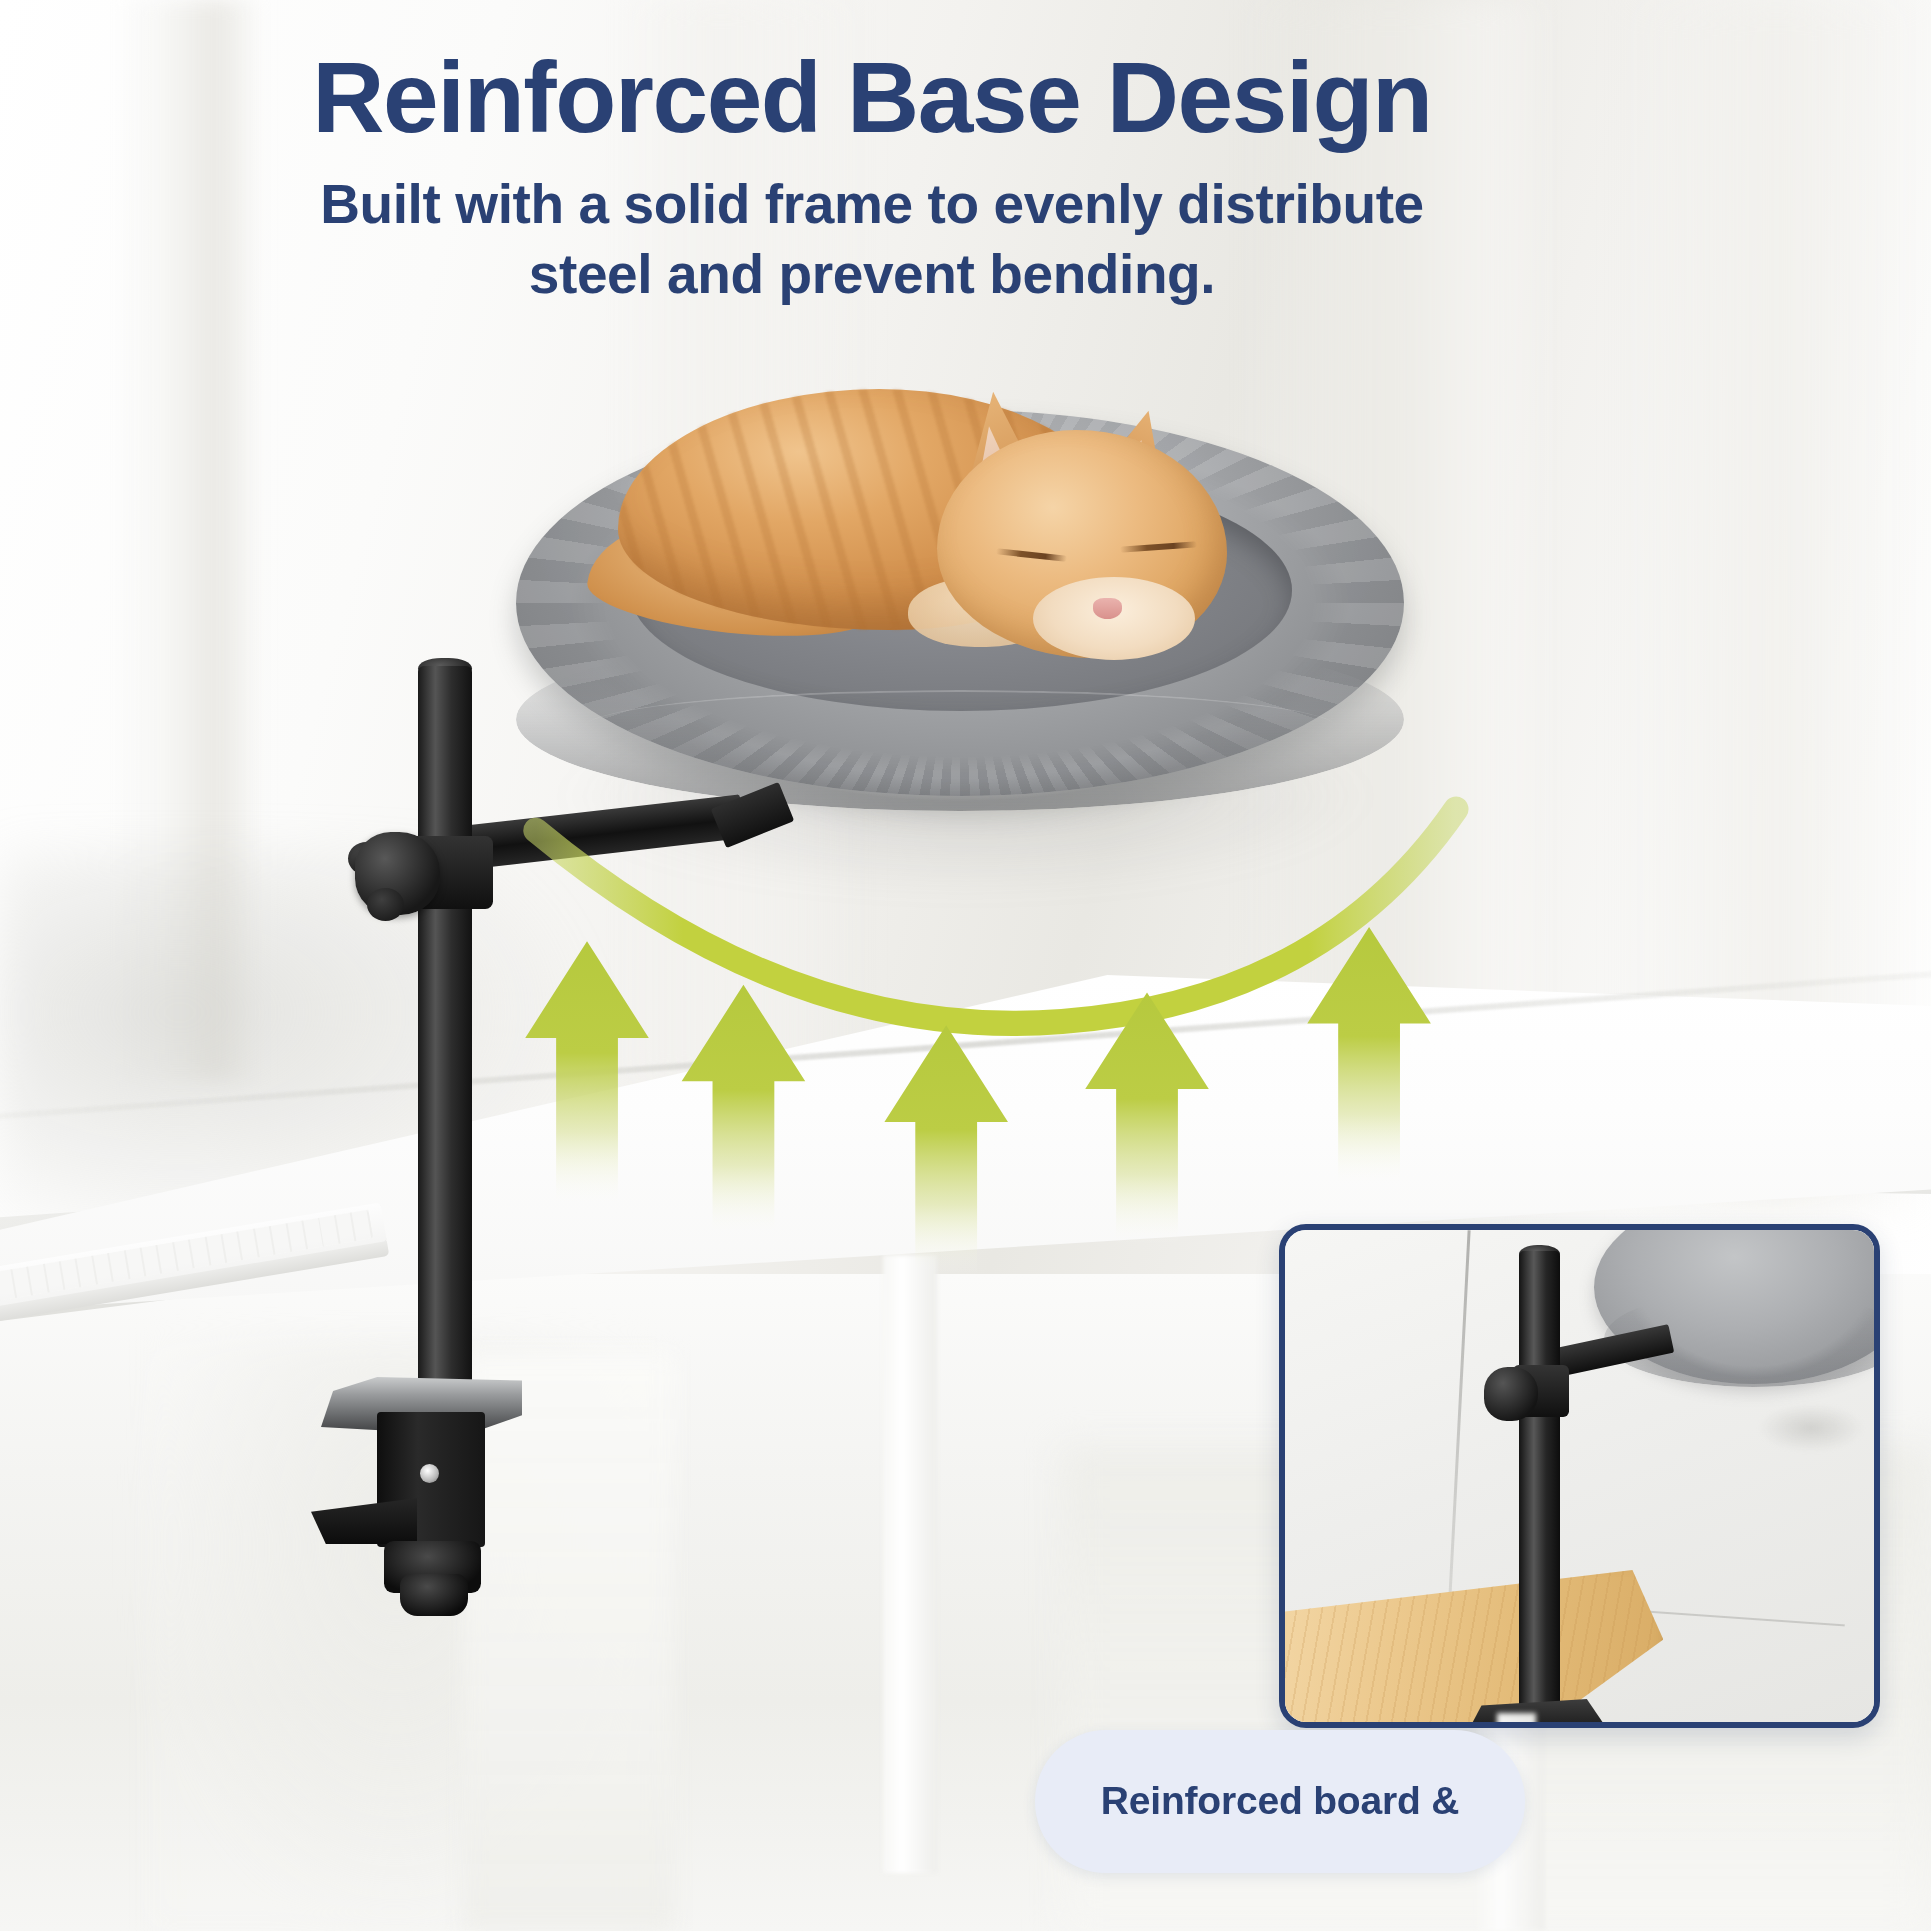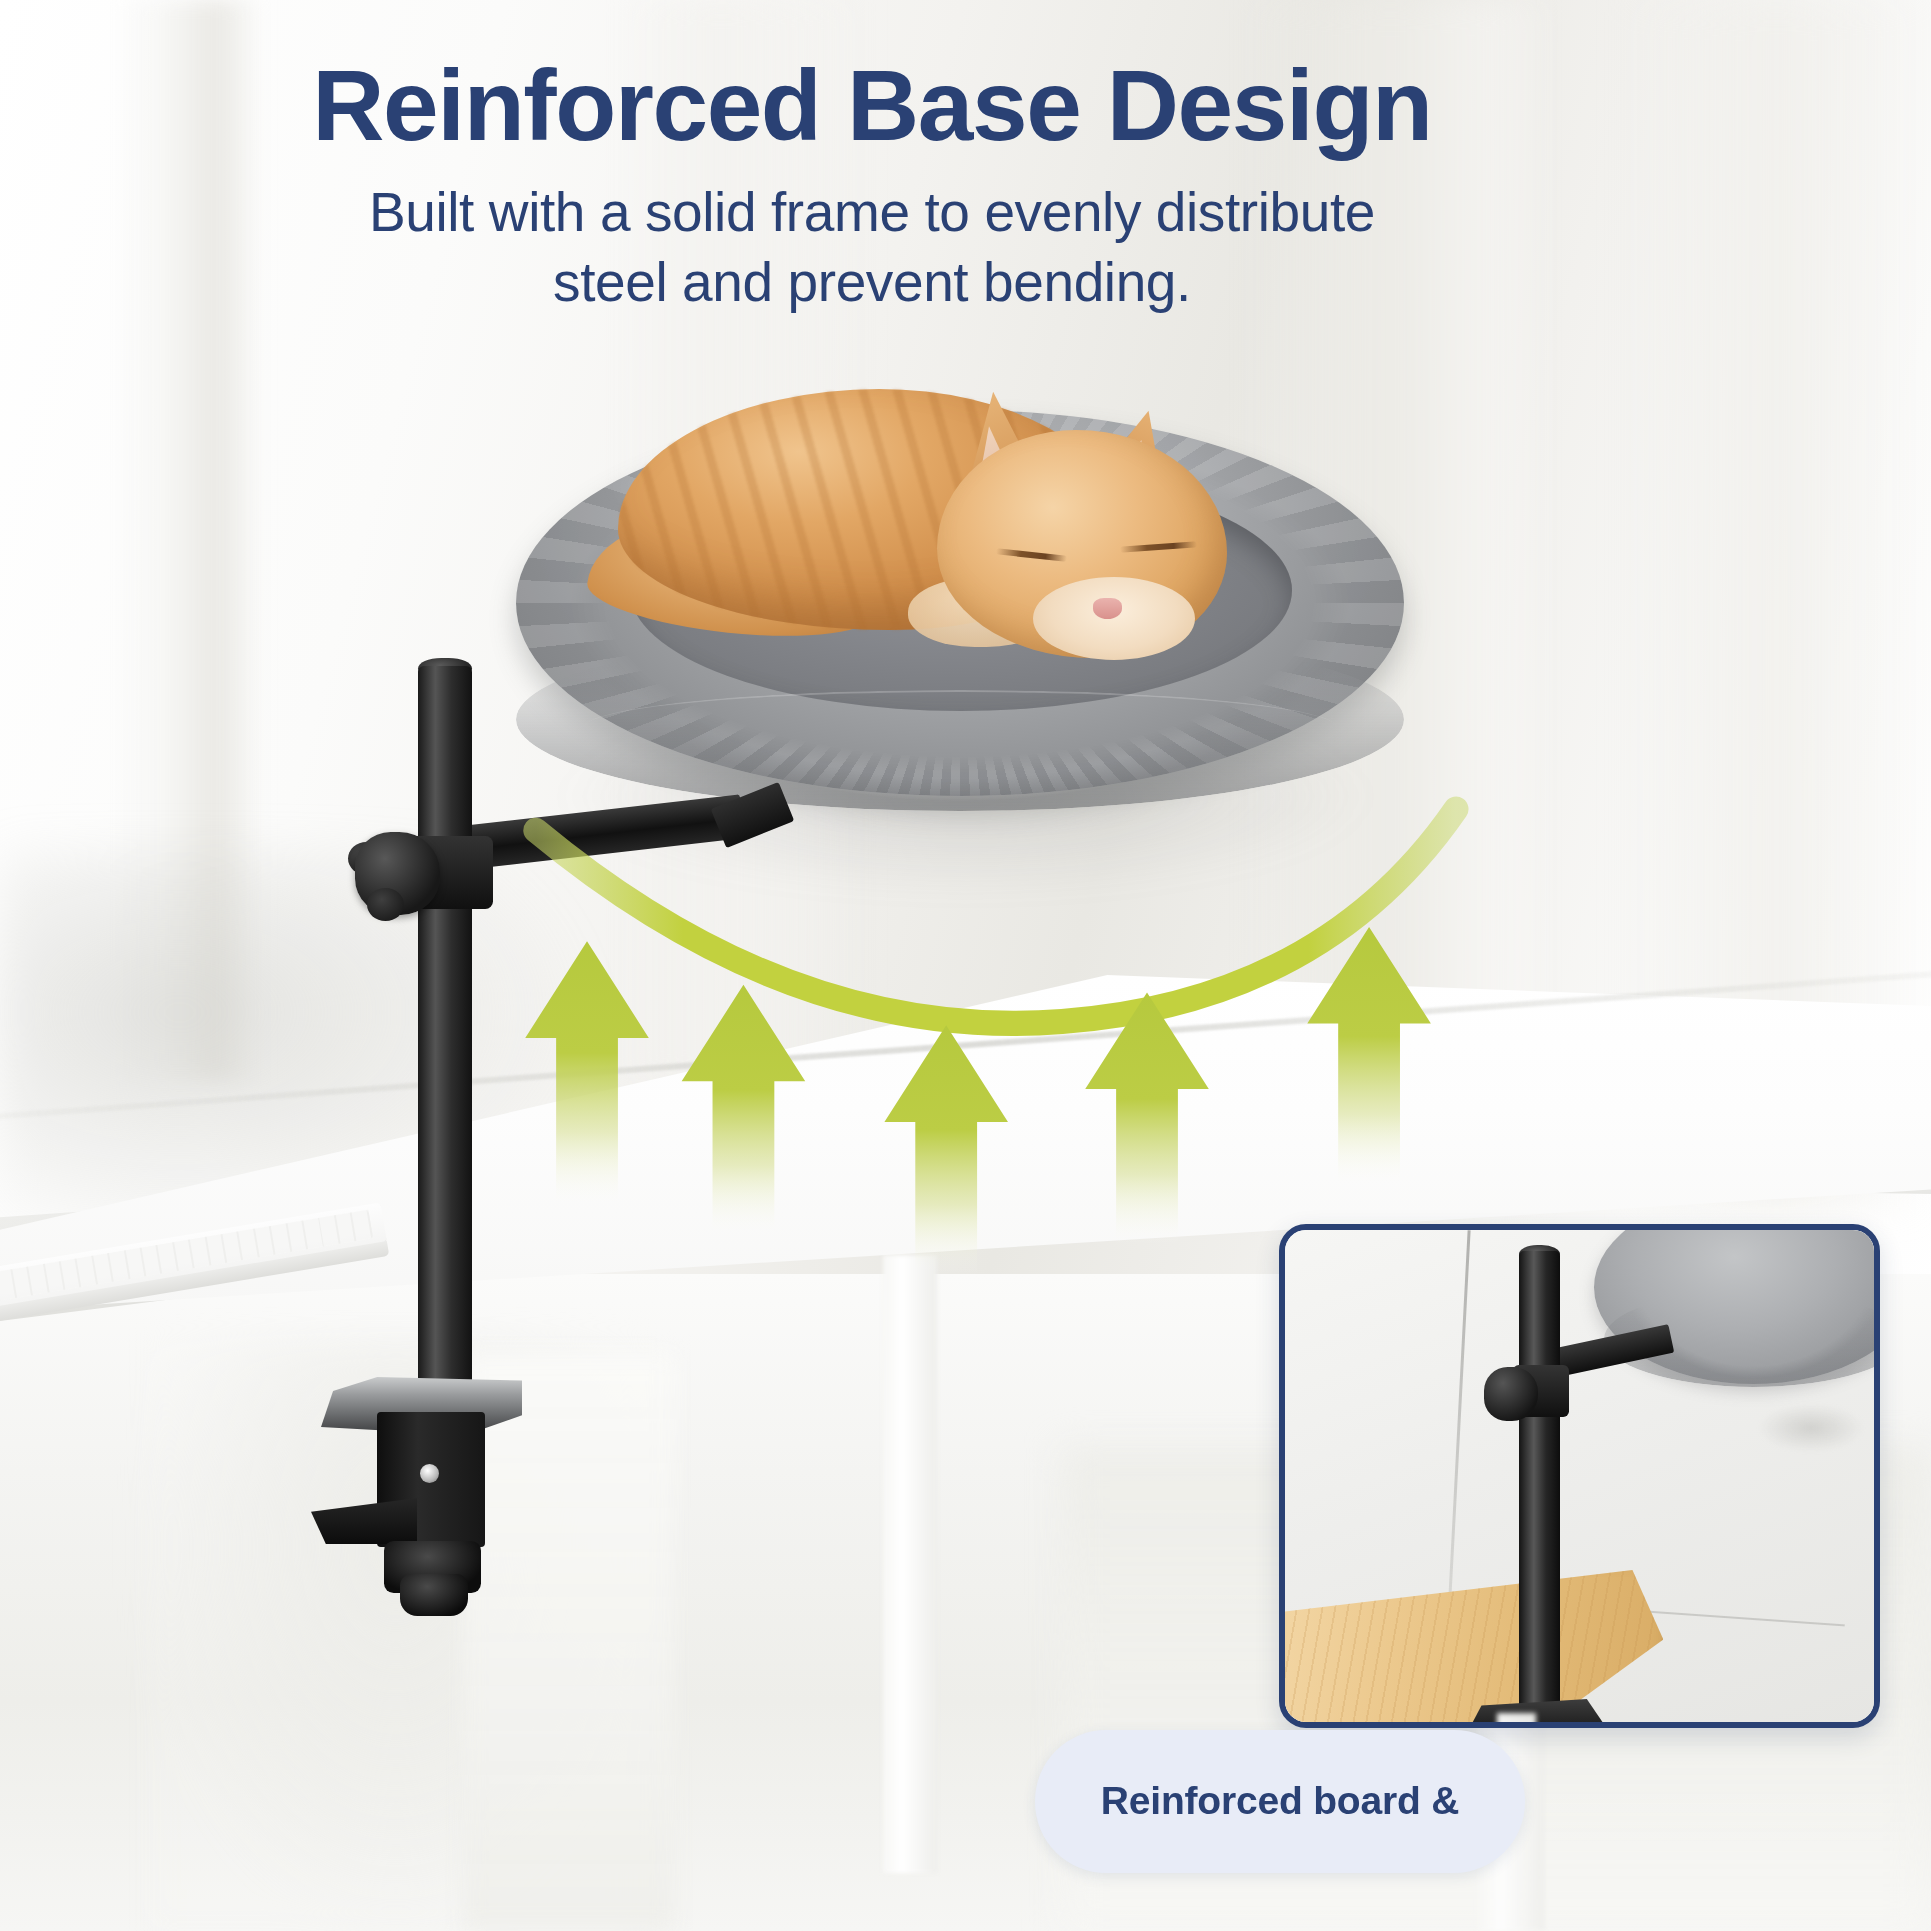--- a/index.html
+++ b/index.html
@@ -316,29 +316,29 @@
     border-radius:50% 50% 46% 46%;
     background:radial-gradient(ellipse at 45% 30%,#f7e2c4,#e7c79e 70%);
     opacity:.9;filter:blur(0.5px);
   }
 
   
   .graphics{position:absolute;left:0;top:0;width:1931px;height:1931px;pointer-events:none;}
 
   
   .headline-wrap{
-    position:absolute;left:0;top:46px;width:1744px;text-align:center;margin-top:8px;
+    position:absolute;left:0;top:46px;width:1744px;text-align:center;
   }
   .headline{
     margin:0;font-size:100px;line-height:1.02;font-weight:800;
     letter-spacing:-1.4px;color:#2a4174;
   }
   .subhead{
     margin:21px auto 0;max-width:1429px;
-    font-size:55px;line-height:1.28;font-weight:400;color:#2a4174;
+    font-size:55px;line-height:1.28;font-weight:700;color:#2a4174;
     letter-spacing:-0.4px;
   }
 
   
   .inset{
     position:absolute;left:1279px;top:1224px;width:589px;height:492px;
     border:6.8px solid #2a4174;border-radius:27px;overflow:hidden;
     background:#f2f2f0;
     box-shadow:0 9.7px 25px rgba(40,55,95,.16);
   }

